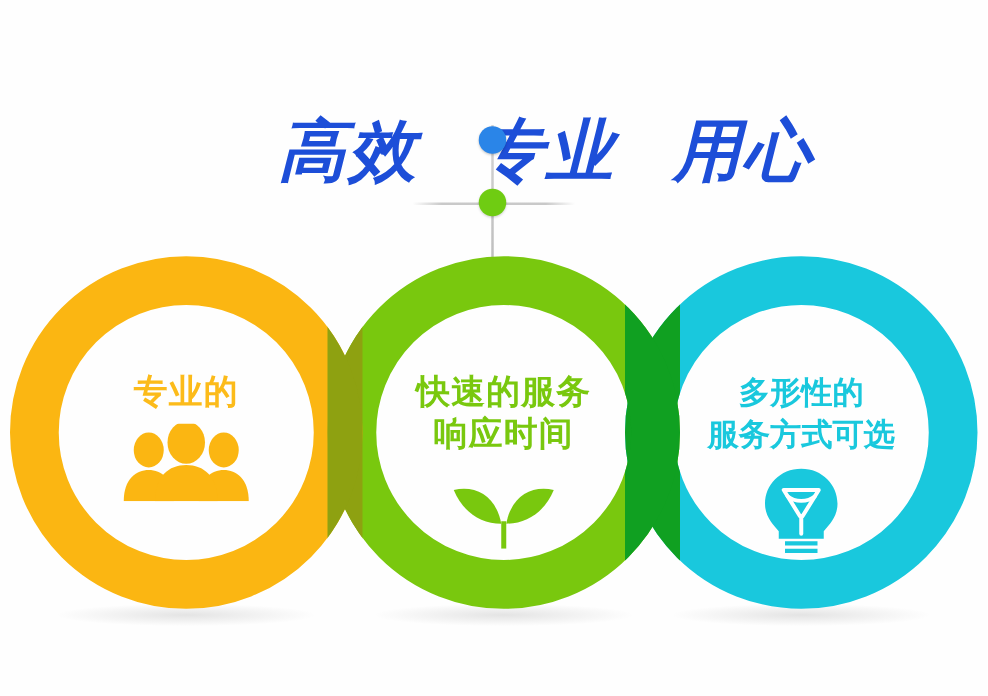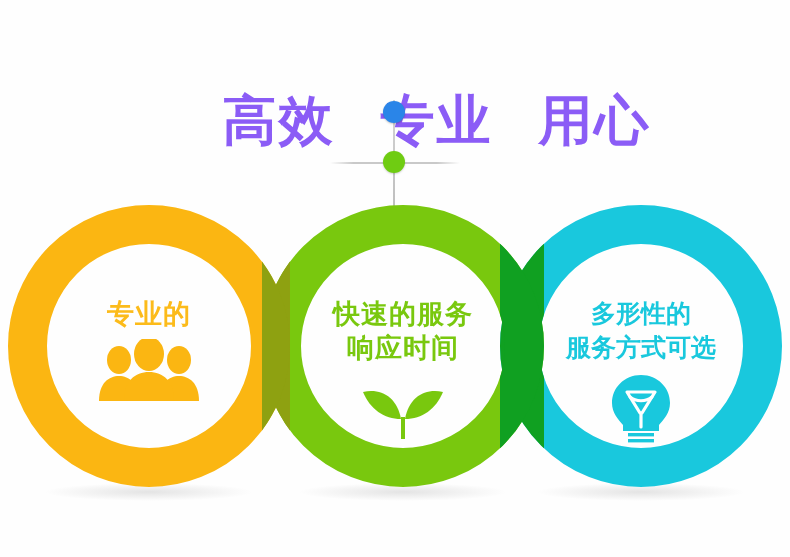--- a/index.html
+++ b/index.html
@@ -21,24 +21,25 @@
   
   #headline {
     position: absolute;
     top: 28px;
     left: 0;
     width: 790px;
     text-align: center;
     font-size: 54px;
     line-height: 62px;
     font-weight: 700;
-    color: #8b5cf6;
+    color: #1d4ed8;
     letter-spacing: 2px;
     white-space: pre;
     font-family: "DejaVu Sans", "Liberation Sans", sans-serif;
+    font-style: italic;
   }
   #headline .seg { display: inline-block; }
   #headline .gap { display: inline-block; width: 46px; }
 
   
   .conn-vline {
     position: absolute;
     left: 394px;
     width: 2px;
     background: linear-gradient(to bottom, #d5d5d5, #bcbcbc);

